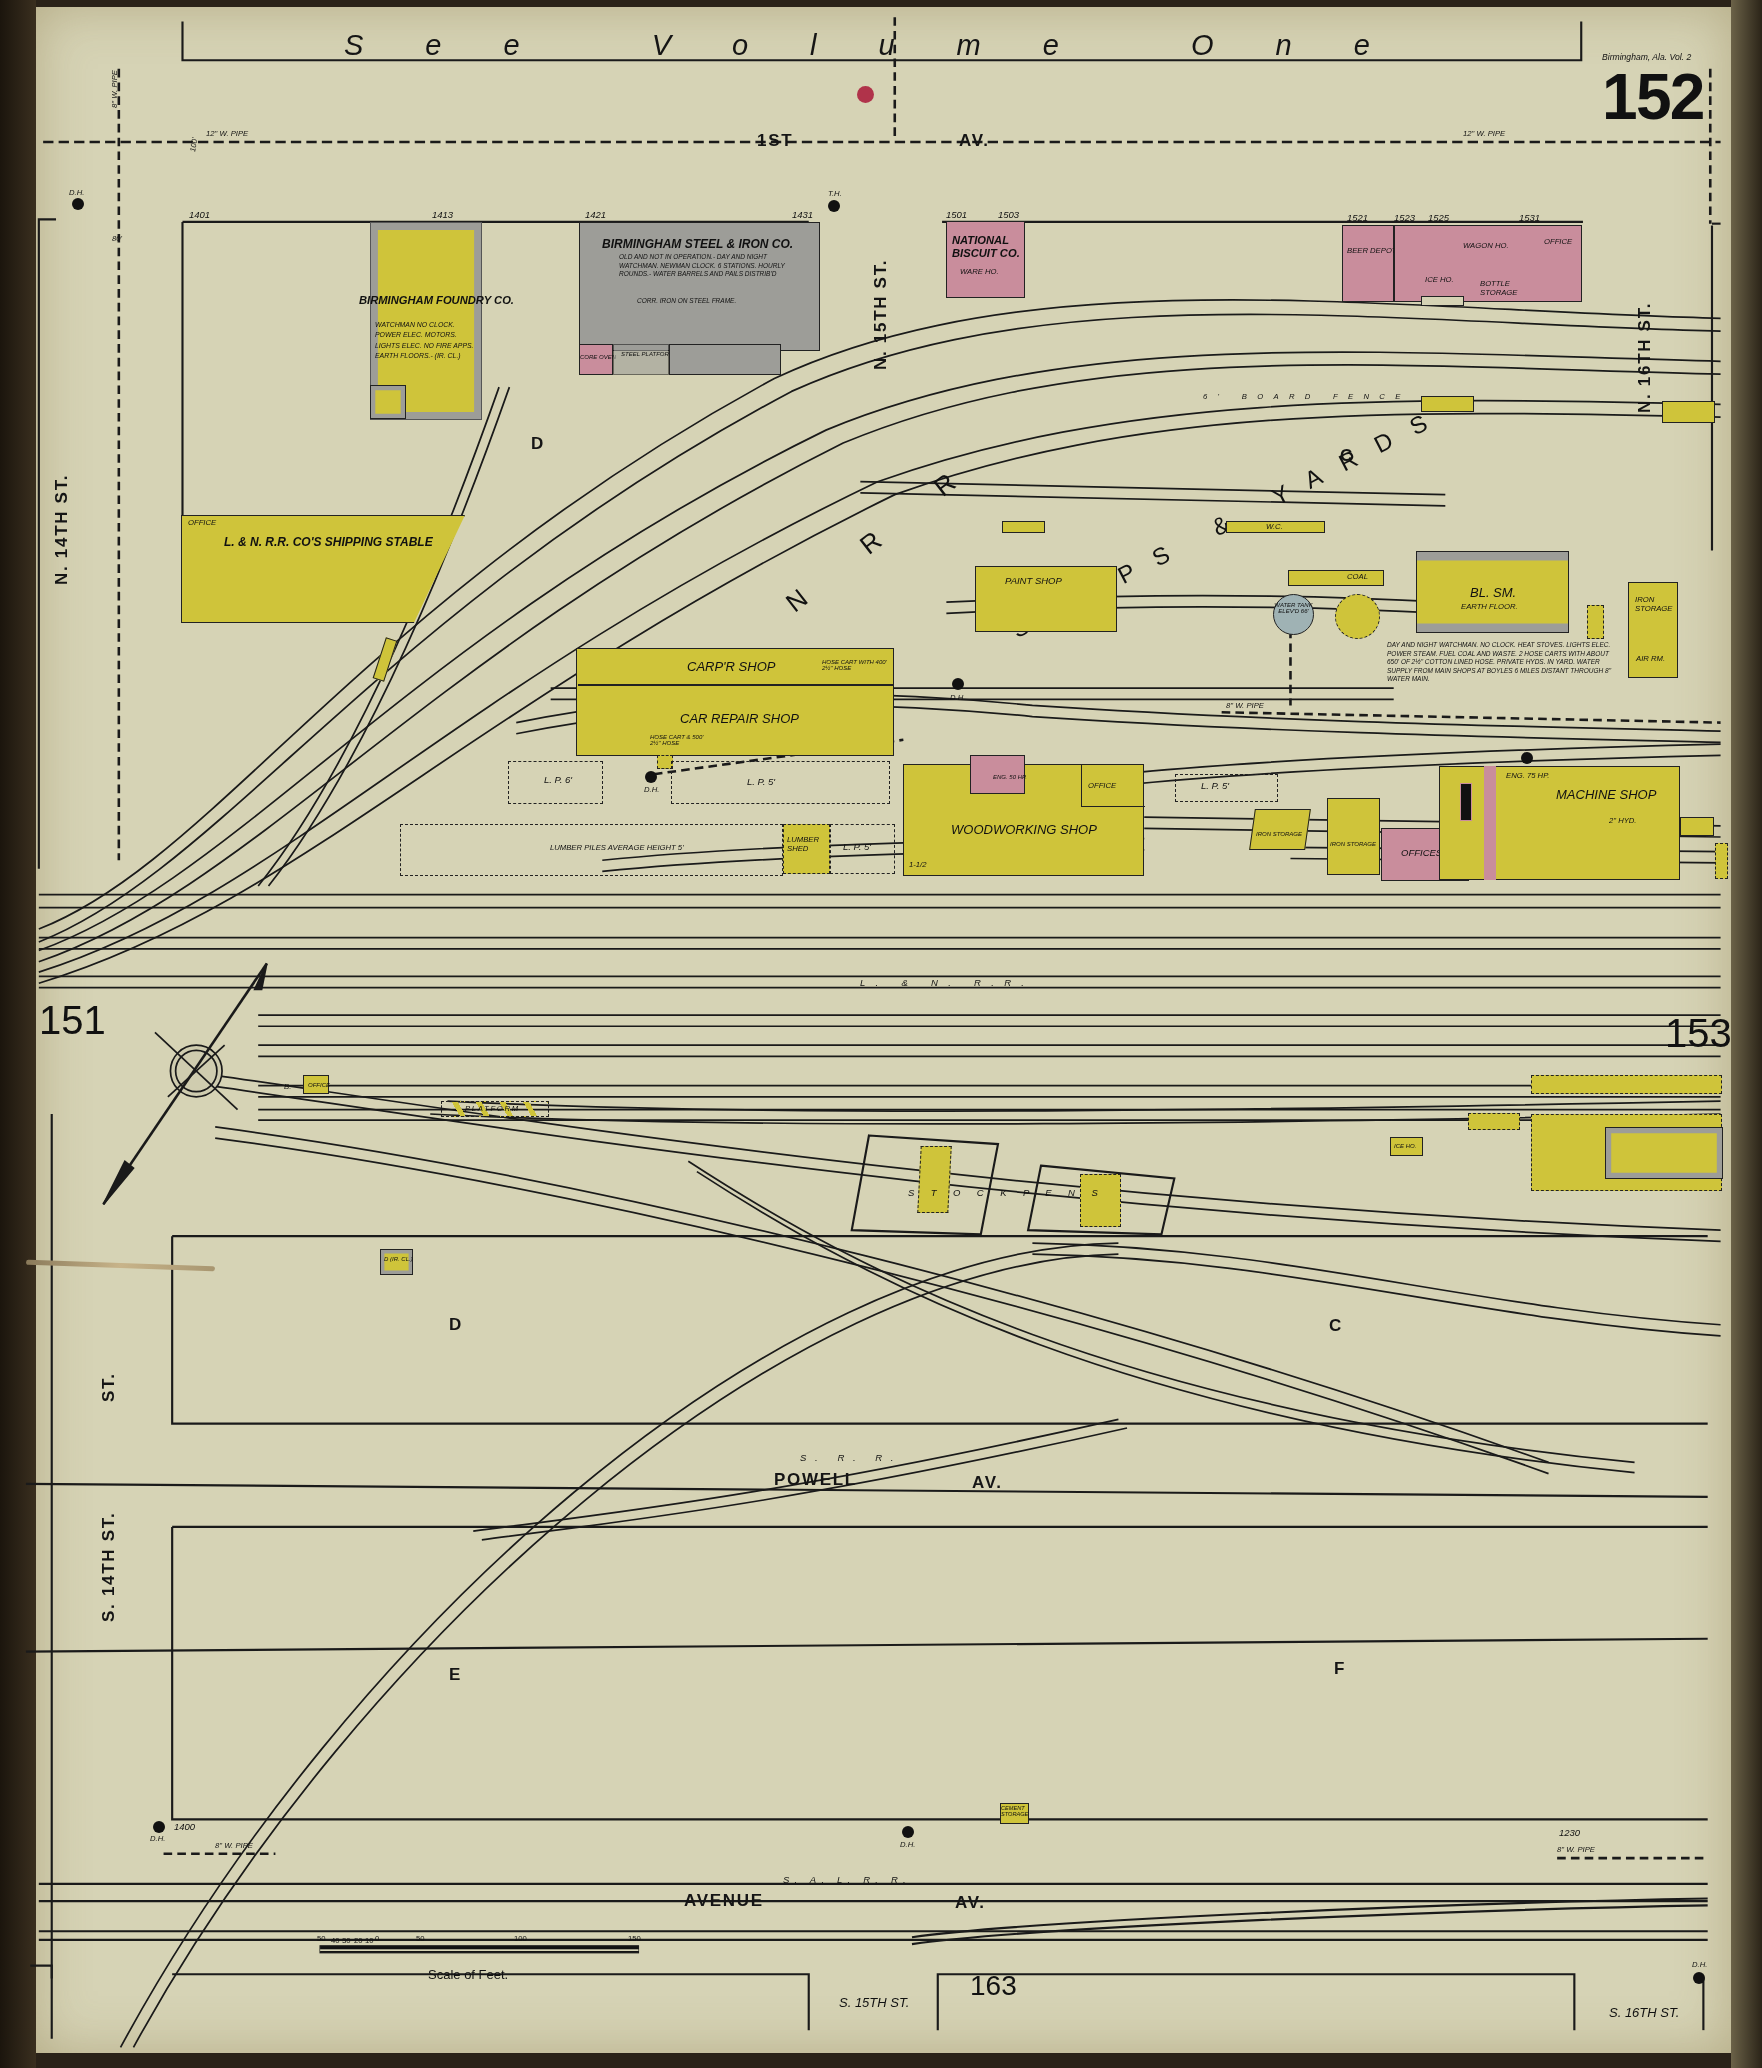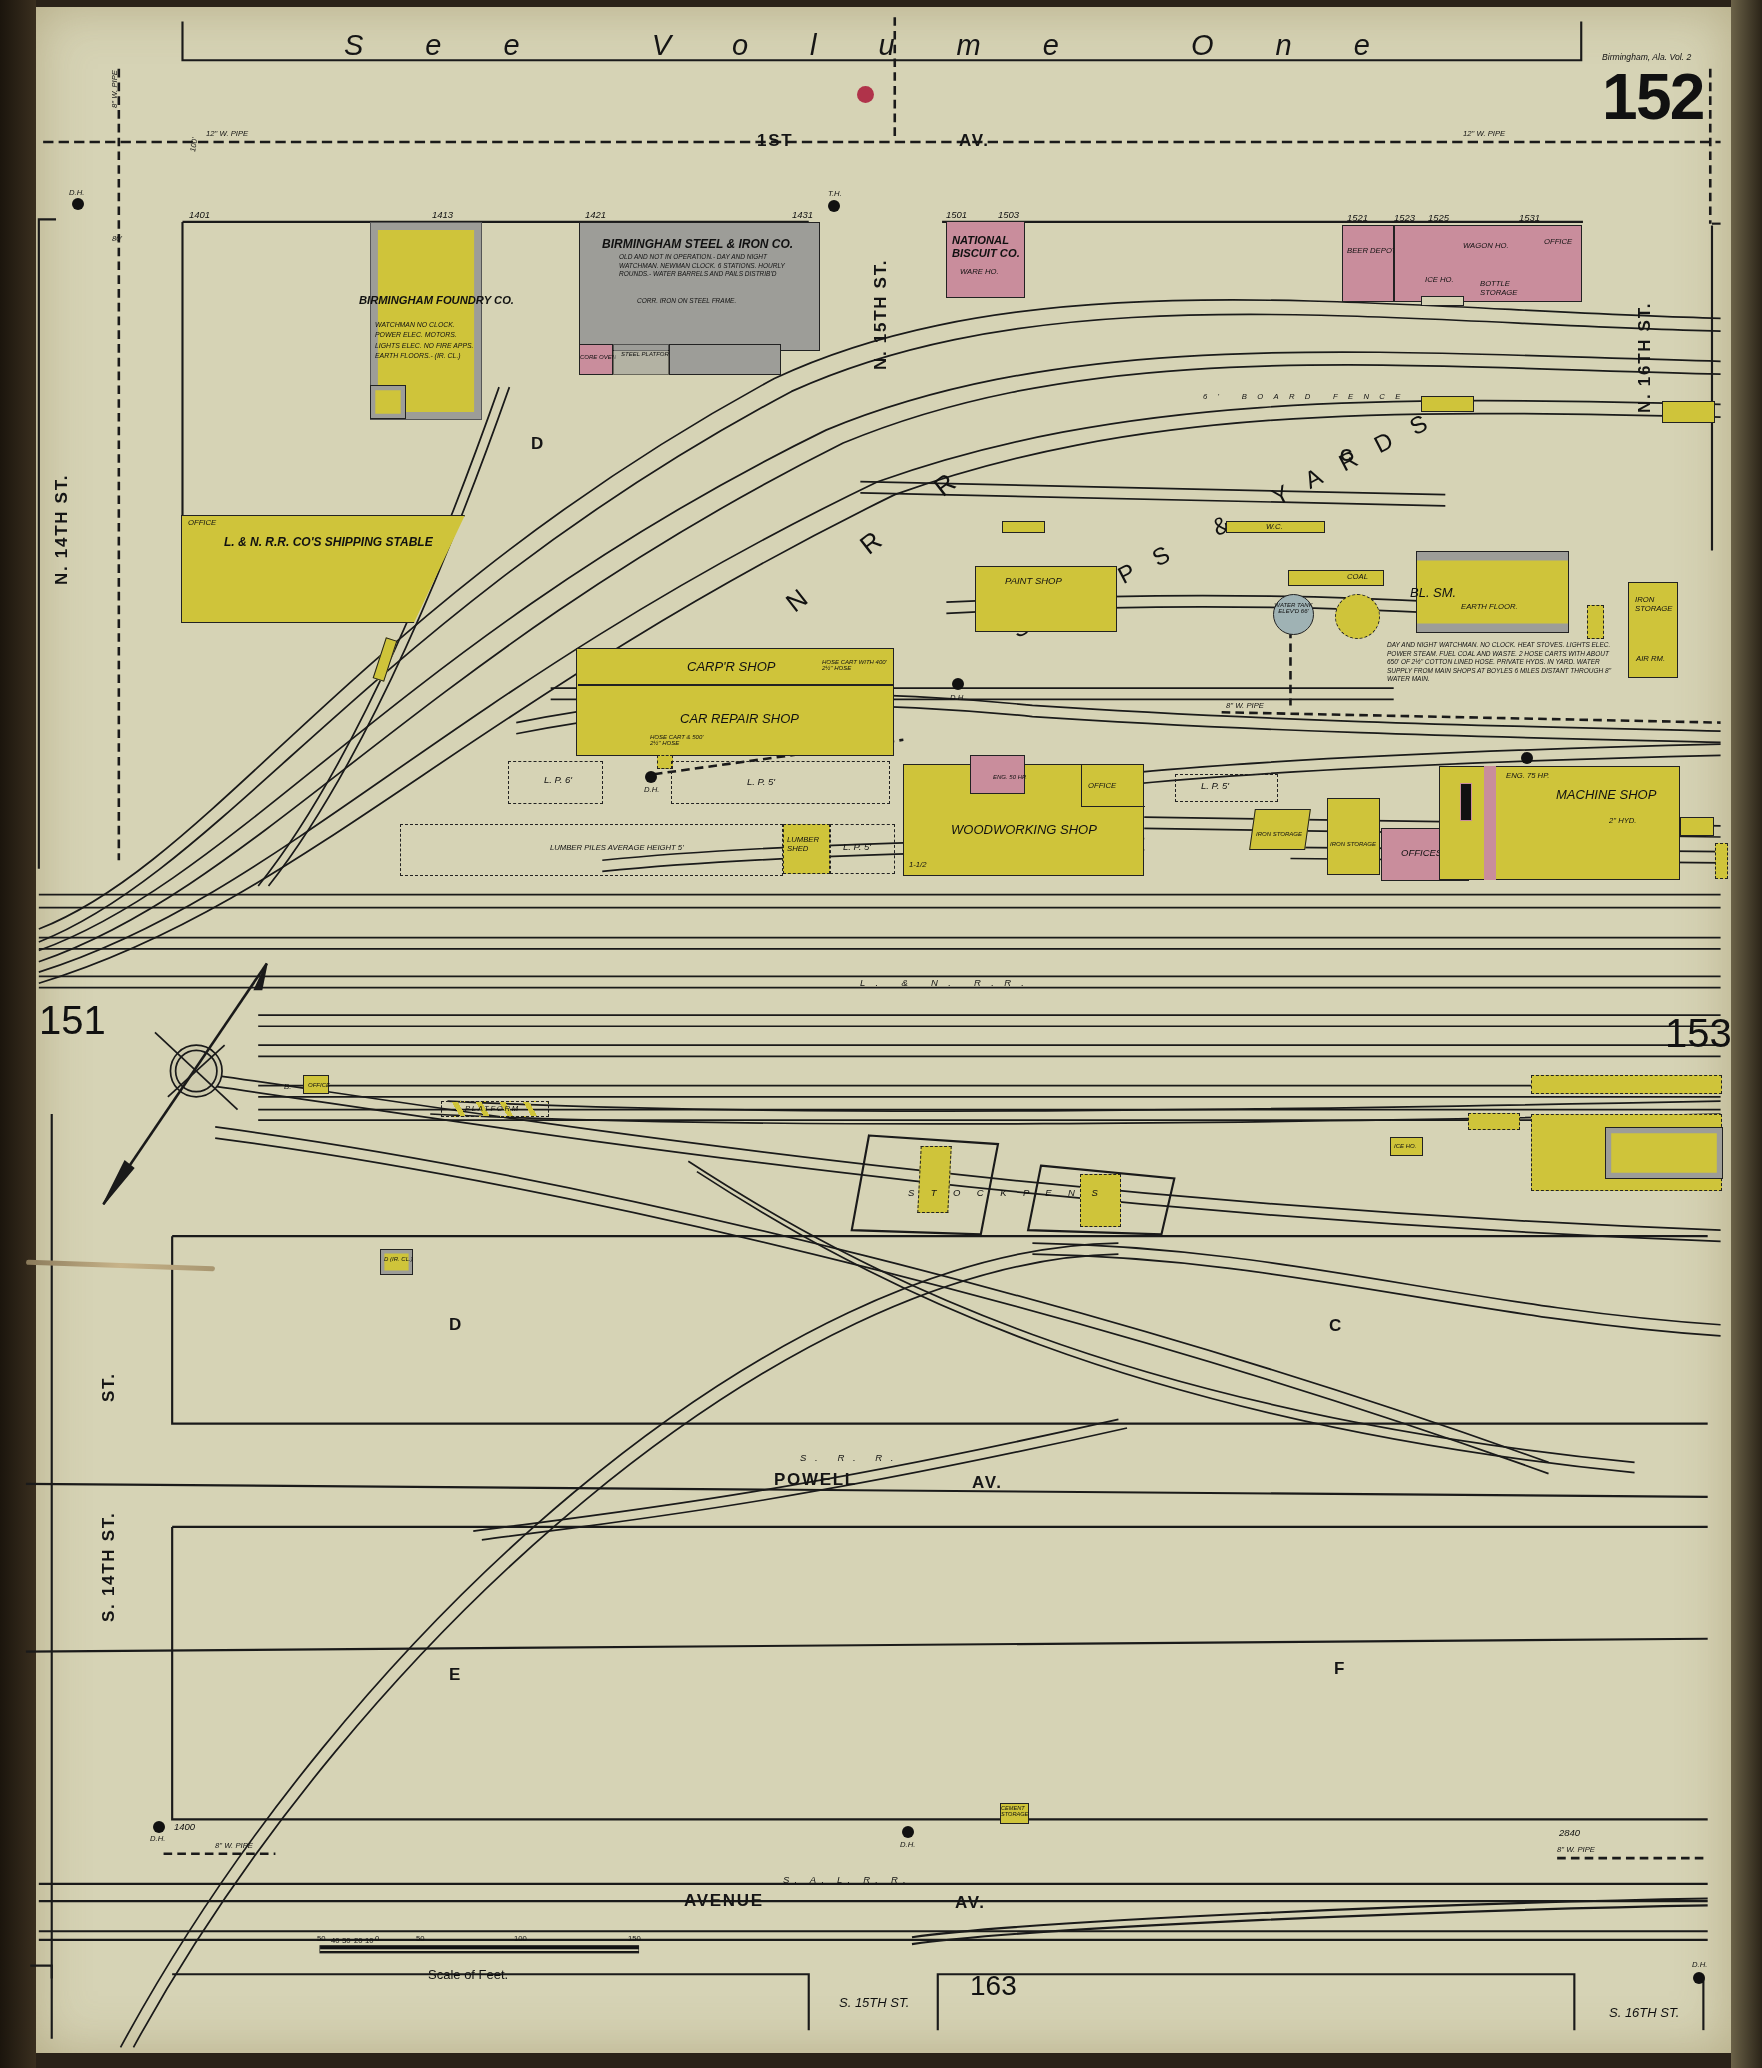--- a/index.html
+++ b/index.html
@@ -186,21 +186,21 @@
 <div class="lbl small" style="left:432px;top:209px;">1413</div>
 <div class="lbl small" style="left:585px;top:209px;">1421</div>
 <div class="lbl small" style="left:792px;top:209px;">1431</div>
 <div class="lbl small" style="left:946px;top:209px;">1501</div>
 <div class="lbl small" style="left:998px;top:209px;">1503</div>
 <div class="lbl small" style="left:1347px;top:212px;">1521</div>
 <div class="lbl small" style="left:1394px;top:212px;">1523</div>
 <div class="lbl small" style="left:1428px;top:212px;">1525</div>
 <div class="lbl small" style="left:1519px;top:212px;">1531</div>
 <div class="lbl small" style="left:174px;top:1821px;">1400</div>
-<div class="lbl small" style="left:1559px;top:1827px;">2840</div>
+<div class="lbl small" style="left:1559px;top:1827px;">1230</div>
 
 <div class="lbl tiny" style="left:1463px;top:129px;">12" W. PIPE</div>
 <div class="lbl tiny" style="left:206px;top:129px;">12" W. PIPE</div>
 <div class="lbl tiny" style="left:1226px;top:701px;">8" W. PIPE</div>
 <div class="lbl tiny" style="left:1557px;top:1845px;">8" W. PIPE</div>
 <div class="lbl tiny" style="left:215px;top:1841px;">8" W. PIPE</div>
 <div class="lbl tiny" style="left:110px;top:108px;transform:rotate(-90deg);transform-origin:left top;">8" W. PIPE</div>
 <div class="lbl tiny" style="left:112px;top:234px;">80'</div>
 <div class="lbl tiny" style="left:188px;top:151px;transform:rotate(-80deg);transform-origin:left top;">100'</div>
 
@@ -263,21 +263,21 @@
 <div class="lbl small" style="left:1005px;top:575px;">PAINT SHOP</div>
 
 <div class="bld blue" style="left:1273px;top:594px;width:41px;height:41px;border-radius:50%;"></div>
 <div class="lbl tiny" style="left:1272px;top:602px;font-size:6px;width:43px;white-space:normal;text-align:center;">WATER TANK ELEV'D 66'</div>
 <div class="bld yellow" style="left:1288px;top:570px;width:96px;height:15.5px;"></div>
 <div class="lbl tiny" style="left:1347px;top:572px;">COAL</div>
 <div class="bld yellow dashed" style="left:1335px;top:594px;width:45px;height:45px;border-radius:50%;"></div>
 <div class="lbl tiny" style="left:1417px;top:602px;">F.P.</div>
 
 <div class="bld yellow" style="left:1416px;top:551px;width:153px;height:82px;box-shadow:inset 0 8.6px 0 #9d9d98, inset 0 -8.6px 0 #9d9d98;"></div>
-<div class="lbl med" style="left:1410px;top:585px;">BL. SM.</div>
+<div class="lbl med" style="left:1470px;top:585px;">BL. SM.</div>
 <div class="lbl tiny" style="left:1461px;top:602px;">EARTH FLOOR.</div>
 <div class="lbl notes" style="left:1387px;top:641px;width:224px;font-size:6.5px;line-height:8.6px;">DAY AND NIGHT WATCHMAN. NO CLOCK. HEAT STOVES. LIGHTS ELEC. POWER STEAM. FUEL COAL AND WASTE. 2 HOSE CARTS WITH ABOUT 650' OF 2½" COTTON LINED HOSE. PRIVATE HYDS. IN YARD. WATER SUPPLY FROM MAIN SHOPS AT BOYLES 6 MILES DISTANT THROUGH 8" WATER MAIN.</div>
 <div class="bld yellow dashed" style="left:1587px;top:605px;width:17px;height:34px;"></div>
 
 <div class="bld yellow" style="left:1628px;top:582px;width:50px;height:96px;"></div>
 <div class="lbl tiny" style="left:1635px;top:595px;width:40px;white-space:normal;">IRON STORAGE</div>
 <div class="lbl tiny" style="left:1636px;top:654px;">AIR RM.</div>
 
 <div class="bld yellow" style="left:576px;top:648px;width:318px;height:108px;"></div>
 <div style="position:absolute;left:578px;top:684px;width:315px;height:1.7px;background:#222;"></div>

